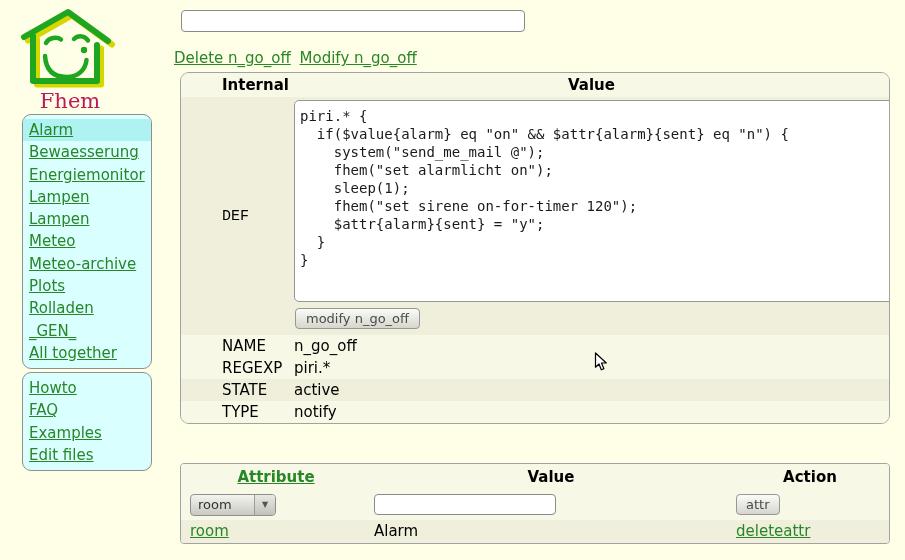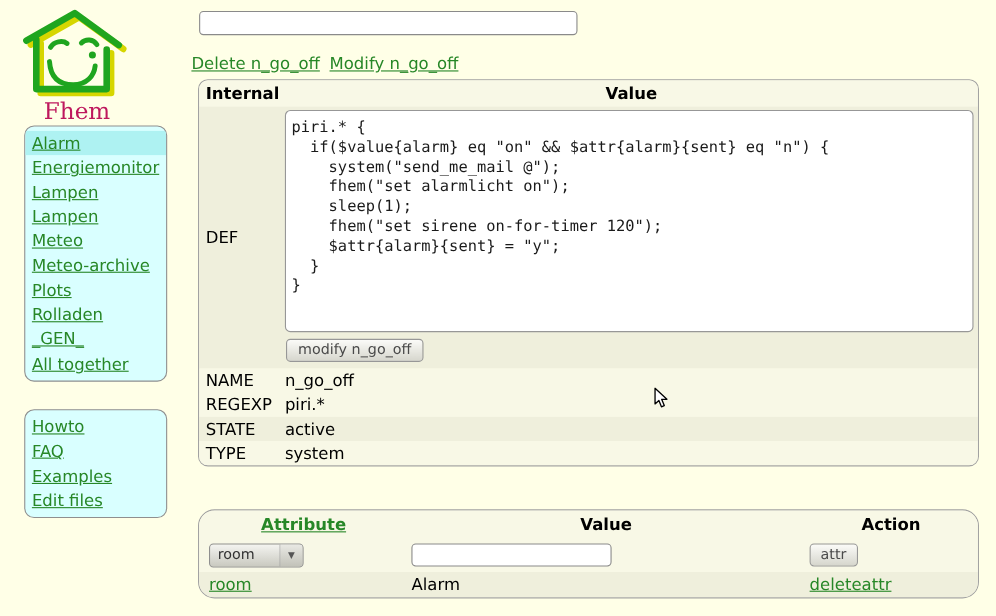--- a/index.html
+++ b/index.html
@@ -38,48 +38,48 @@
   #dev-links { position:absolute; left:174px; top:49px; }
   #dev-links span { margin-right:4px; }
 
   
   #internals {
     position:absolute; left:180px; top:72px; width:710px;
     border:1px solid #a2a2a2; border-radius:9px; overflow:hidden;
     background:#F8F8E6;
   }
   .trow { display:flex; }
-  .c1 { flex:none; width:78px; padding-left:6px; }
+  .c1 { flex:none; width:78px; padding-left:6px;margin-left:35px; }
   .c2 { flex:1; }
   .thead { height:24px; align-items:center; font-weight:bold; }
   .thead .c2 { text-align:center; }
   .r-beige { background:#EFEFDC; }
   .r-light { background:#F8F8E6; }
-  #def-row .c1 { display:flex; align-items:center; }
+  #def-row .c1 { display:flex; align-items:center;font-family:Liberation Mono, monospace; }
   #def-row .c2 { padding:3px 4px 4px 0; }
   #def-code {
     display:block; width:626px; height:202px;
     background:#fff; border:1px solid #979797; border-radius:5px;
     padding:6px 5px; resize:none;
     font-family:"DejaVu Sans Mono", monospace; font-size:14px; line-height:18px;
     color:#1a1a1a; outline:none;
   }
   .gbtn {
     font-family:"DejaVu Sans", sans-serif; font-size:13px; color:#4a4a4a;
     background:linear-gradient(#fbfbf8,#dededs 80%, #d6d6cd);
     background:linear-gradient(#fbfbf8,#d6d6cd);
     border:1px solid #979797; border-radius:4px; padding:2px 10px; cursor:pointer;
   }
   #def-modify { margin:6px 0 2px 1px; }
   .irow { height:22px; line-height:22px; }
 
   
   #attrs {
     position:absolute; left:180px; top:463px; width:710px;
-    border:1px solid #a2a2a2; border-radius:15px; overflow:hidden;
+    border:1px solid #a2a2a2; border-radius:4px; overflow:hidden;
     background:#F8F8E6;
   }
   .a1 { flex:none; width:190px; }
   .a2 { flex:none; width:360px; }
   .a3 { flex:1; }
   #attr-head { height:25px; align-items:center; font-weight:bold; text-align:center; }
   #attr-head .glink { font-weight:bold; }
   #attr-controls { height:31px; align-items:center; }
   .select-widget {
     margin-left:9px; width:86px; height:22px; display:flex; align-items:center;
@@ -125,20 +125,21 @@
       <path d="M 56 34 C 60 30, 67 30.5, 70 35.5"></path>
       <path d="M 27 51 C 28 66, 36 72, 48.5 72 C 61 72, 67.5 64, 68.5 55"></path>
     </g>
     <circle cx="66" cy="45" r="3.2" fill="#1FA51F"></circle>
   </svg>
   <div id="logo-title">Fhem</div>
 </div>
 
 <div id="menu-rooms" class="panel">
   <span class="menu-item glink selected">Alarm</span>
+  <span class="menu-item glink">Bewaesserung</span>
   <span class="menu-item glink">Energiemonitor</span>
   <span class="menu-item glink">Lampen</span>
   <span class="menu-item glink">Lampen</span>
   <span class="menu-item glink">Meteo</span>
   <span class="menu-item glink">Meteo-archive</span>
   <span class="menu-item glink">Plots</span>
   <span class="menu-item glink">Rolladen</span>
   <span class="menu-item glink">_GEN_</span>
   <span class="menu-item glink">All together</span>
 </div>
@@ -186,21 +187,21 @@
   <div class="trow irow r-light">
     <div class="c1">REGEXP</div>
     <div class="c2">piri.*</div>
   </div>
   <div class="trow irow r-beige">
     <div class="c1">STATE</div>
     <div class="c2">active</div>
   </div>
   <div class="trow irow r-light">
     <div class="c1">TYPE</div>
-    <div class="c2">system</div>
+    <div class="c2">notify</div>
   </div>
 </div>
 
 <div id="attrs">
   <div id="attr-head" class="trow r-light">
     <div class="a1"><span class="glink">Attribute</span></div>
     <div class="a2">Value</div>
     <div class="a3">Action</div>
   </div>
 

